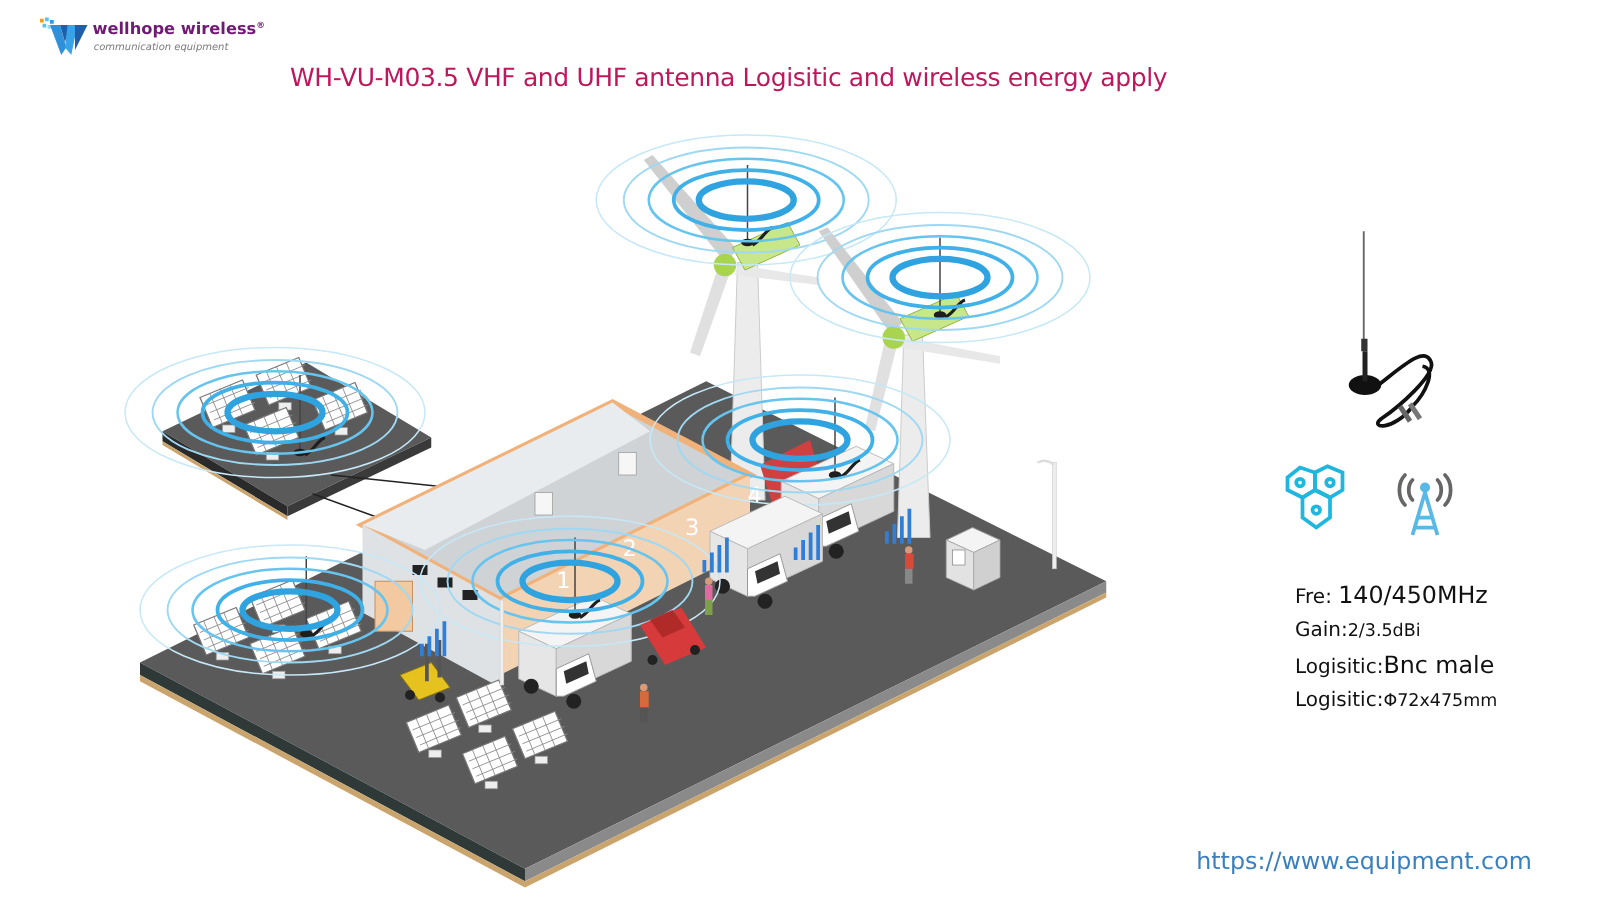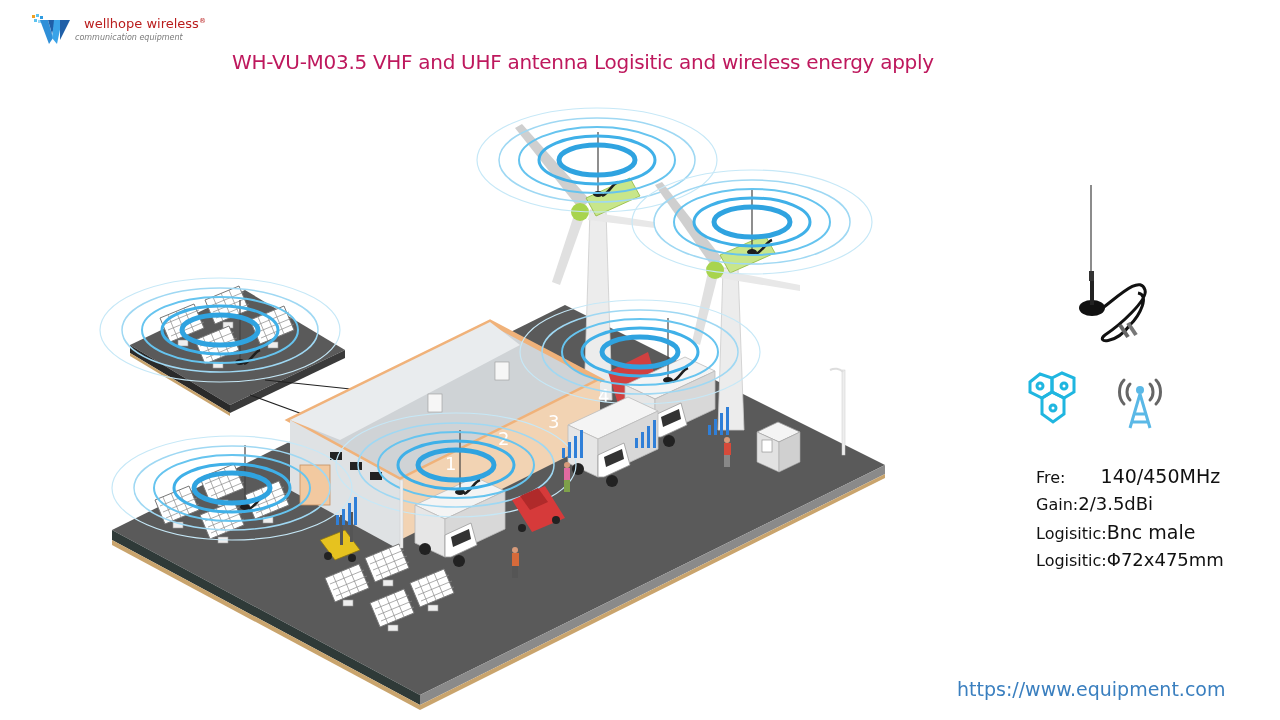--- a/index.html
+++ b/index.html
@@ -1,31 +1,31 @@
 <!DOCTYPE html>
 <html><head>
 <meta charset="utf-8">
 <style>
   html, body { margin:0; padding:0; background:#ffffff; }
   body { width:1280px; height:720px; position:relative; overflow:hidden; font-family:"Liberation Sans", sans-serif; }
   .logo { position:absolute; left:30px; top:12px; width:200px; height:36px; }
   .logo-mark { position:absolute; left:0; top:0; width:42px; height:34px; }
-  .logo-name { position:absolute; left:54px; top:4px; font-size:13px; font-weight:normal; color:#b91c1c; letter-spacing:0; white-space:nowrap; font-family:"DejaVu Sans", sans-serif; }
+  .logo-name { position:absolute; left:44px; top:4px; font-size:13px; font-weight:bold; color:#701a75; letter-spacing:0; white-space:nowrap; font-family:"DejaVu Sans", sans-serif; }
   .logo-name sup { font-size:7px; }
   .logo-sub { position:absolute; left:45px; top:21px; font-size:8px; color:#7a7a7a; white-space:nowrap; font-family:"DejaVu Sans", sans-serif;font-style:italic; }
   .title { position:absolute; left:232px; top:50px; font-size:20px; color:#be185d; white-space:nowrap; font-family:"DejaVu Sans", sans-serif; letter-spacing:-0.3px; }
   .scene { position:absolute; left:0; top:0; width:1280px; height:720px; }
   .product { position:absolute; left:1060px; top:175px; width:110px; height:180px; }
   .icons { position:absolute; left:1025px; top:370px; width:160px; height:70px; }
   .icon-box { position:absolute; top:0; width:60px; height:62px; }
   .specs { position:absolute; left:1022px; top:462px; color:#111; font-family:"DejaVu Sans", sans-serif; }
   .spec-row { height:28px; line-height:28px; white-space:nowrap; font-size:16px; }
   .spec-row .lbl { font-size:16px;margin-left:14px; }
-  .spec-row .val-big { font-size:19px;margin-left:30px; }
-  .spec-row .val-mid { font-size:18px; }
+  .spec-row .val-big { font-size:19px; }
+  .spec-row .val-mid { font-size:14px; }
   .spec-row .val-sm { font-size:19px; }
   .url { position:absolute; left:957px; top:678px; font-size:19px; color:#3a7fbf; white-space:nowrap; font-family:"DejaVu Sans", sans-serif; }
 </style>
 </head>
 <body>
 
 <div class="logo">
   <svg class="logo-mark" viewBox="0 0 42 34">
     <rect x="2" y="3" width="3" height="3" fill="#f0a020"></rect>
     <rect x="6" y="2" width="3" height="3" fill="#5cc3f0"></rect>

